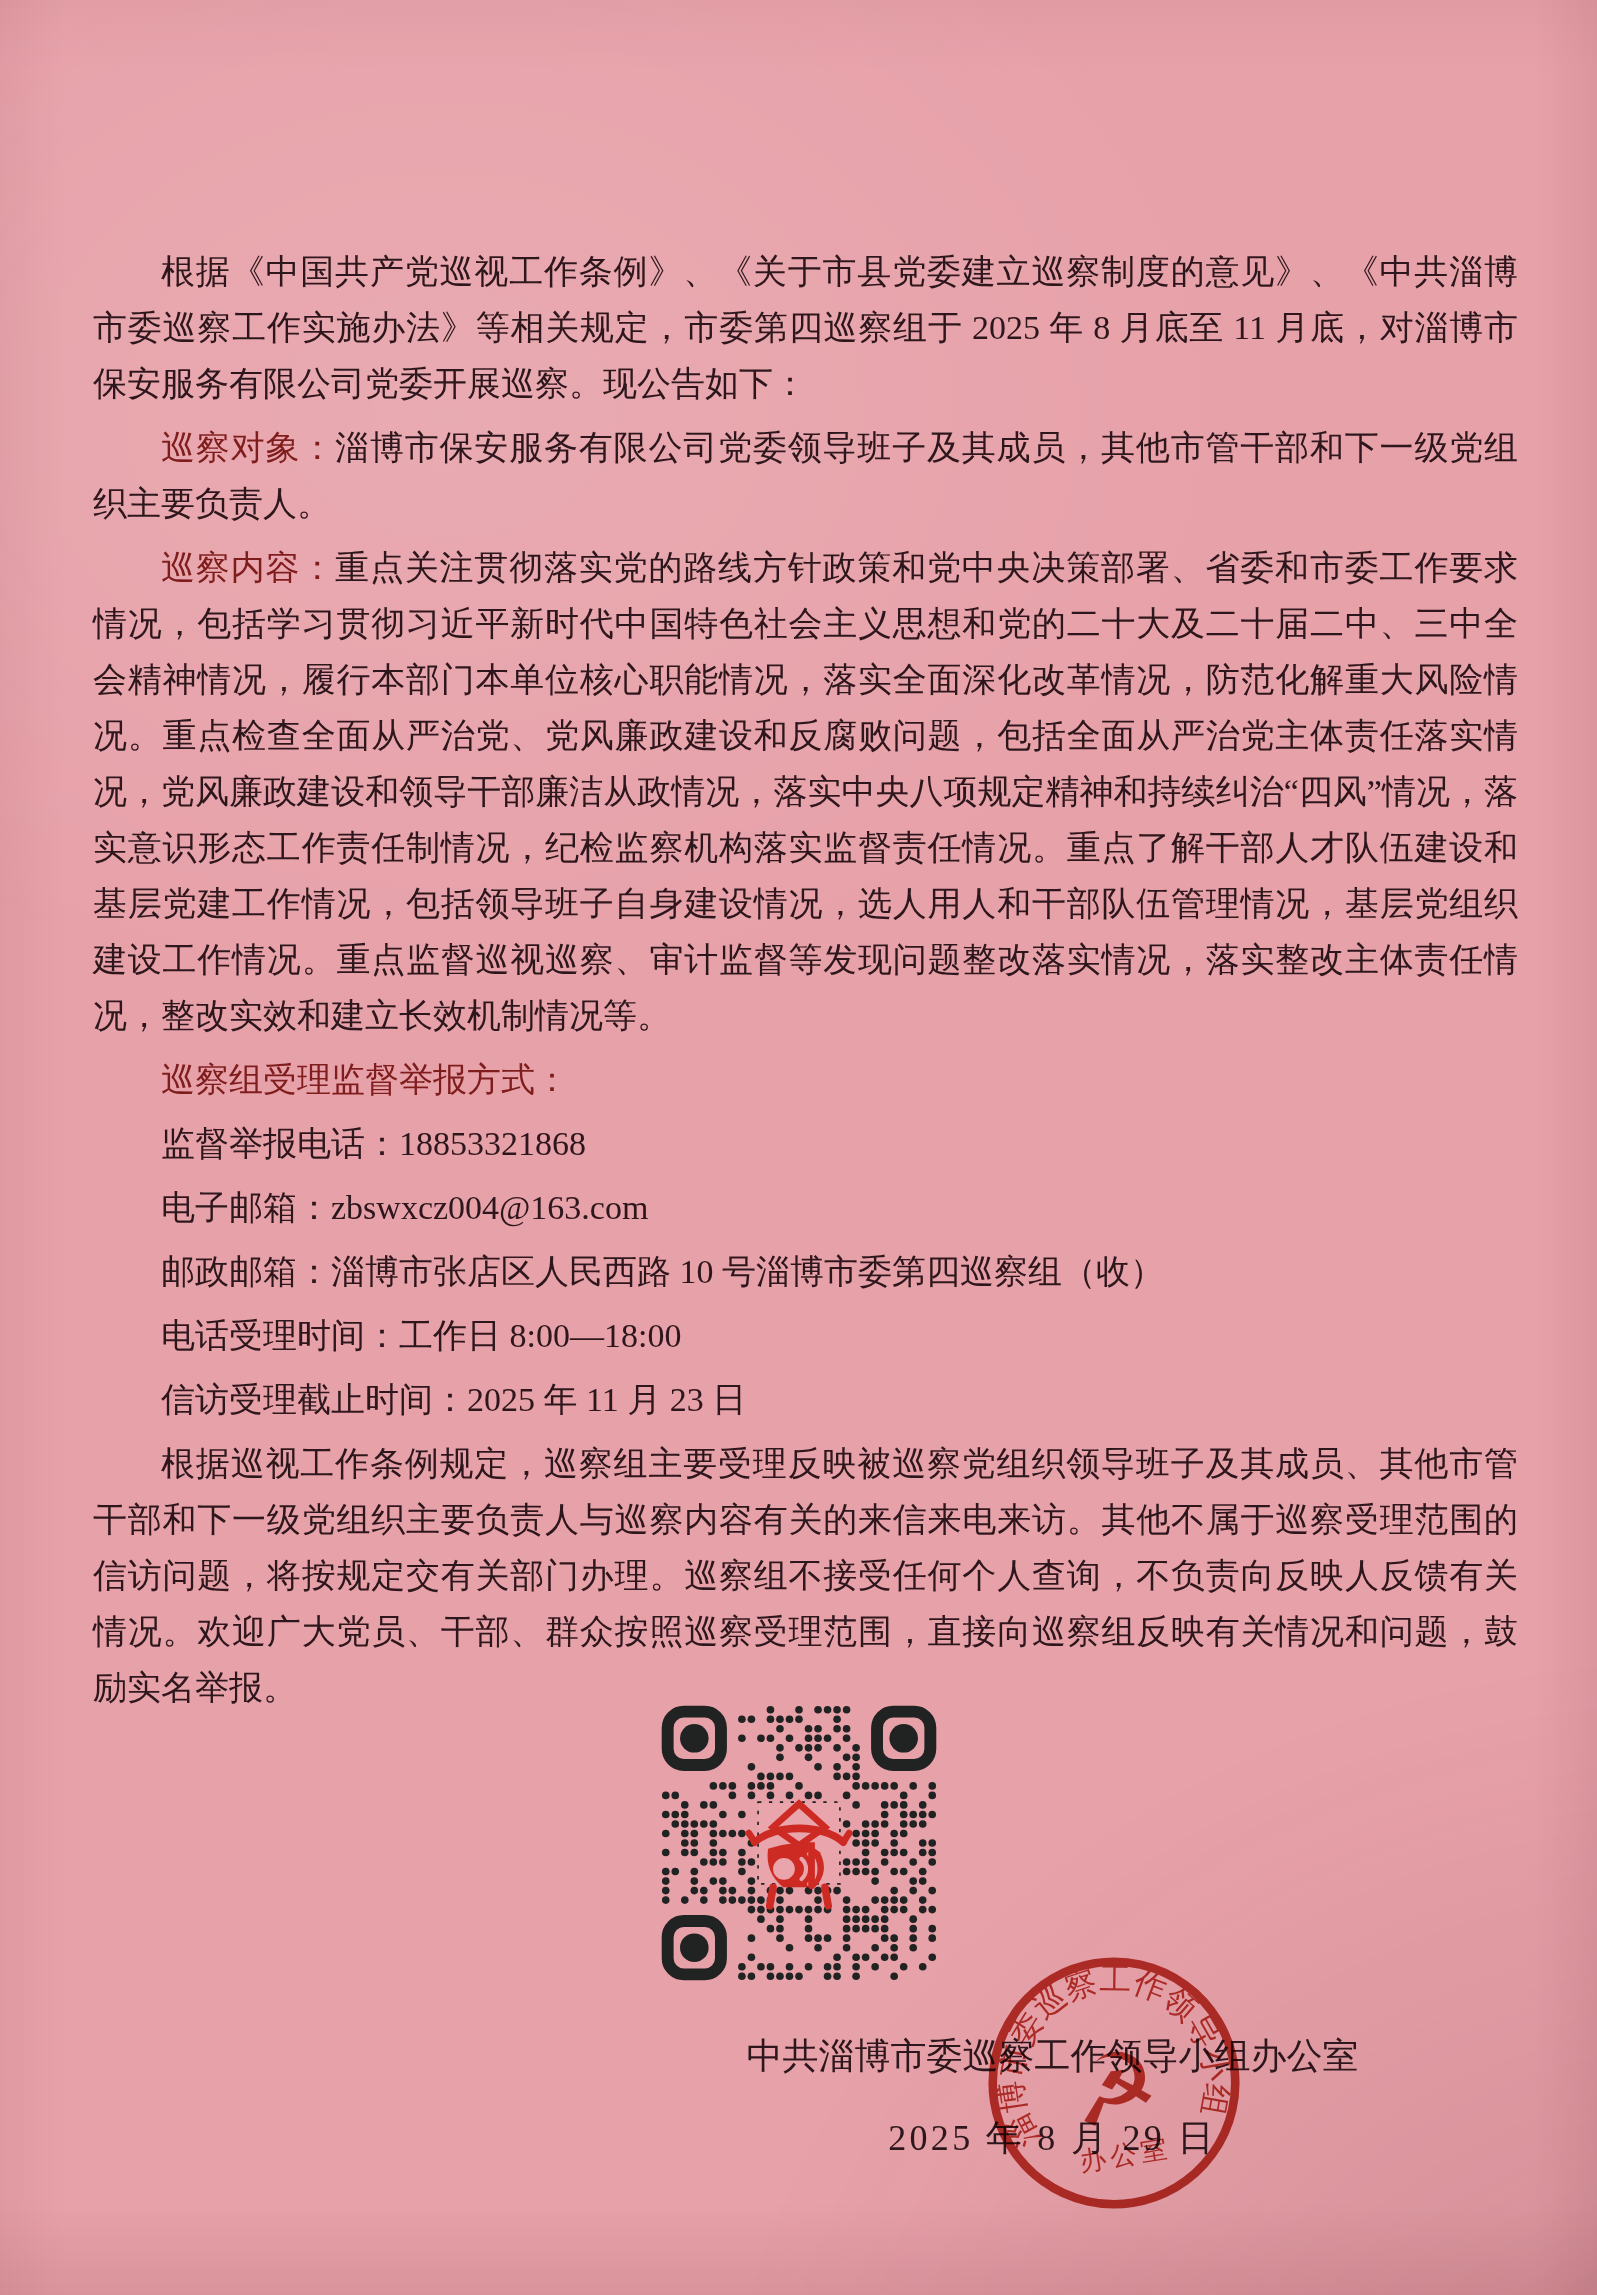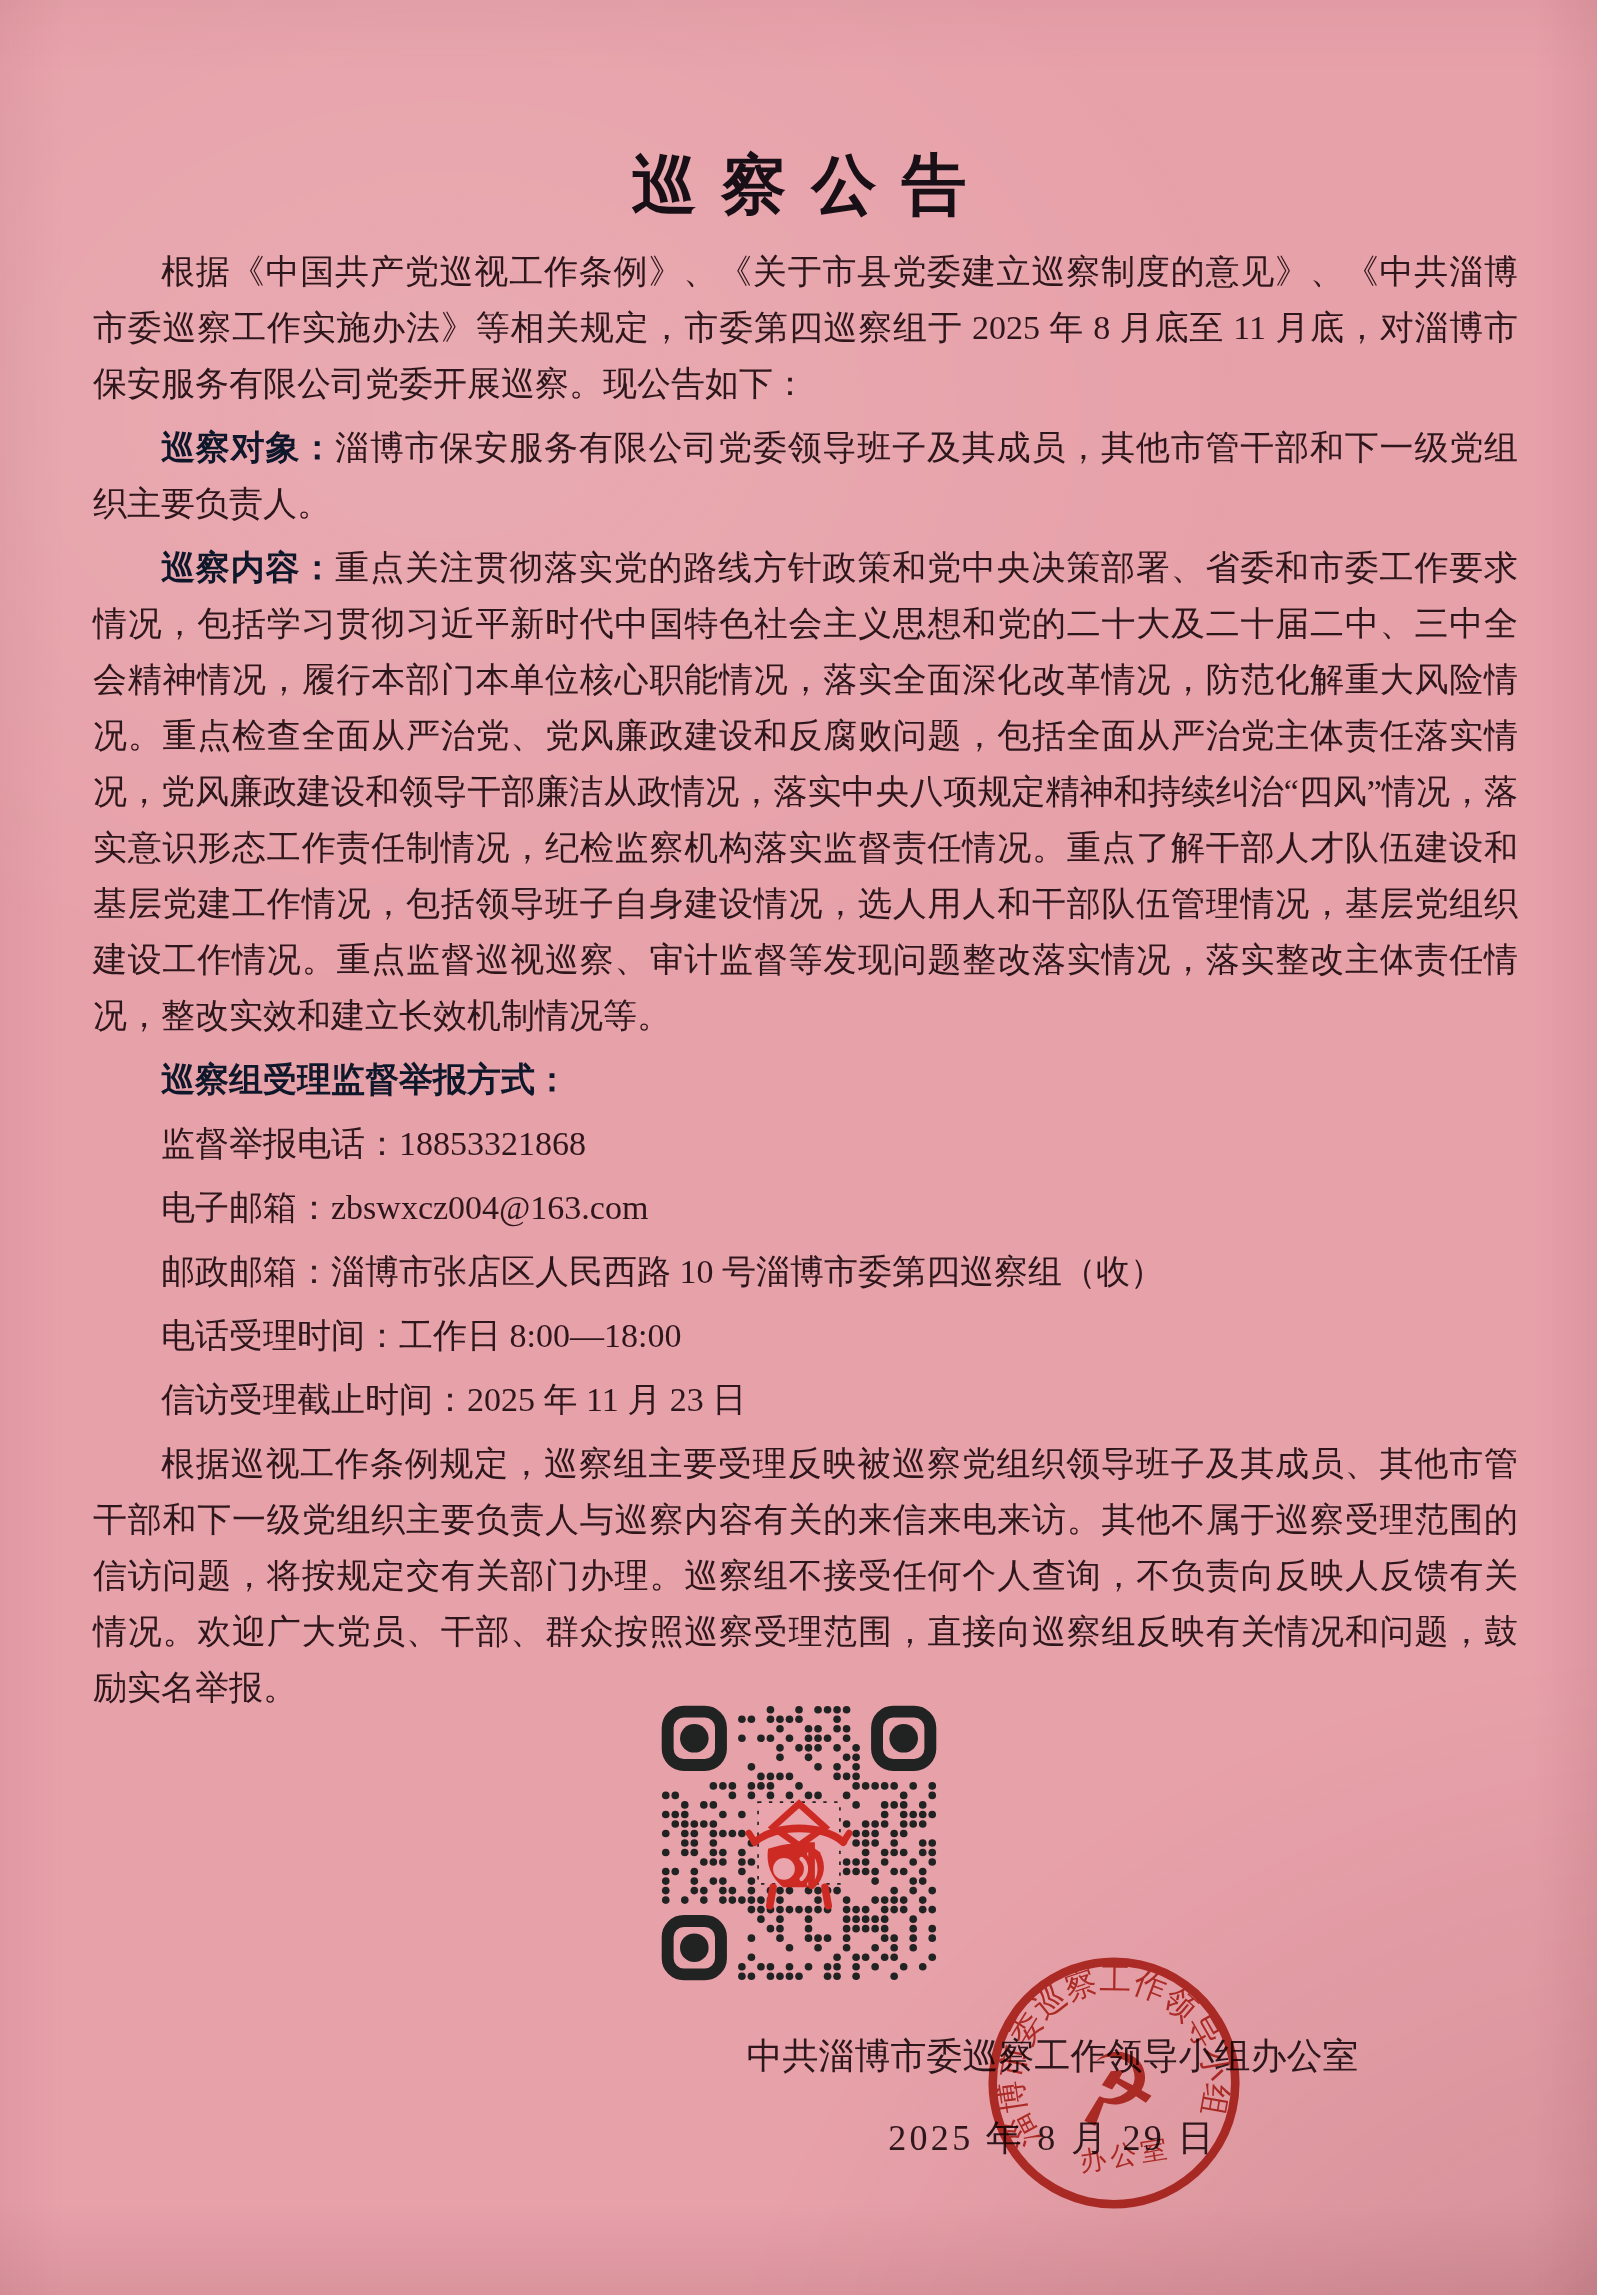--- a/index.html
+++ b/index.html
@@ -18,40 +18,39 @@
     position:absolute;top:141px;left:0;width:100%;
     text-align:center;font-size:65px;font-weight:700;color:#181016;
     letter-spacing:25px;text-indent:25px;
   }
   .content{
     position:absolute;left:85px;right:72px;top:236px;
     font-size:34px;line-height:56px;color:#2e171c;
     text-align:justify;
   }
   .para{margin:8px;text-indent:2em;}
-  .para b{font-weight:700;color:#0f172a;}
+  .para b{font-weight:400;color:#7f1d1d;}
   .qr-wrap{position:absolute;left:661px;top:1705px;width:276px;height:276px;}
   .sign{
     position:absolute;top:2038px;left:743px;width:619px;
     font-size:36px;color:#2e171c;text-align:center;line-height:1.0;
   }
   .sign .date{margin-top:46px;letter-spacing:3.3px;}
   .seal{
     position:absolute;left:985px;top:1954px;width:258px;height:258px;
     mix-blend-mode:multiply;opacity:.92;
     transform:rotate(-9deg);
   }
   svg text{font-family:"DejaVu Sans",sans-serif;}
 </style>
 </head>
 <body>
 
 <div class="page">
 
-  <div class="title">巡察公告</div>
 
   <div class="content">
       <p class="para"><span>根据《中国共产党巡视工作条例》、《关于市县党委建立巡察制度的意见》、《中共淄博市委巡察工作实施办法》等相关规定，市委第四巡察组于 2025 年 8 月底至 11 月底，对淄博市保安服务有限公司党委开展巡察。现公告如下：</span></p>
       <p class="para"><b>巡察对象：</b><span>淄博市保安服务有限公司党委领导班子及其成员，其他市管干部和下一级党组织主要负责人。</span></p>
       <p class="para"><b>巡察内容：</b><span>重点关注贯彻落实党的路线方针政策和党中央决策部署、省委和市委工作要求情况，包括学习贯彻习近平新时代中国特色社会主义思想和党的二十大及二十届二中、三中全会精神情况，履行本部门本单位核心职能情况，落实全面深化改革情况，防范化解重大风险情况。重点检查全面从严治党、党风廉政建设和反腐败问题，包括全面从严治党主体责任落实情况，党风廉政建设和领导干部廉洁从政情况，落实中央八项规定精神和持续纠治“四风”情况，落实意识形态工作责任制情况，纪检监察机构落实监督责任情况。重点了解干部人才队伍建设和基层党建工作情况，包括领导班子自身建设情况，选人用人和干部队伍管理情况，基层党组织建设工作情况。重点监督巡视巡察、审计监督等发现问题整改落实情况，落实整改主体责任情况，整改实效和建立长效机制情况等。</span></p>
       <p class="para"><b>巡察组受理监督举报方式：</b></p>
       <p class="para"><span>监督举报电话：18853321868</span></p>
       <p class="para"><span>电子邮箱：zbswxcz004@163.com</span></p>
       <p class="para"><span>邮政邮箱：淄博市张店区人民西路 10 号淄博市委第四巡察组（收）</span></p>
       <p class="para"><span>电话受理时间：工作日 8:00—18:00</span></p>

